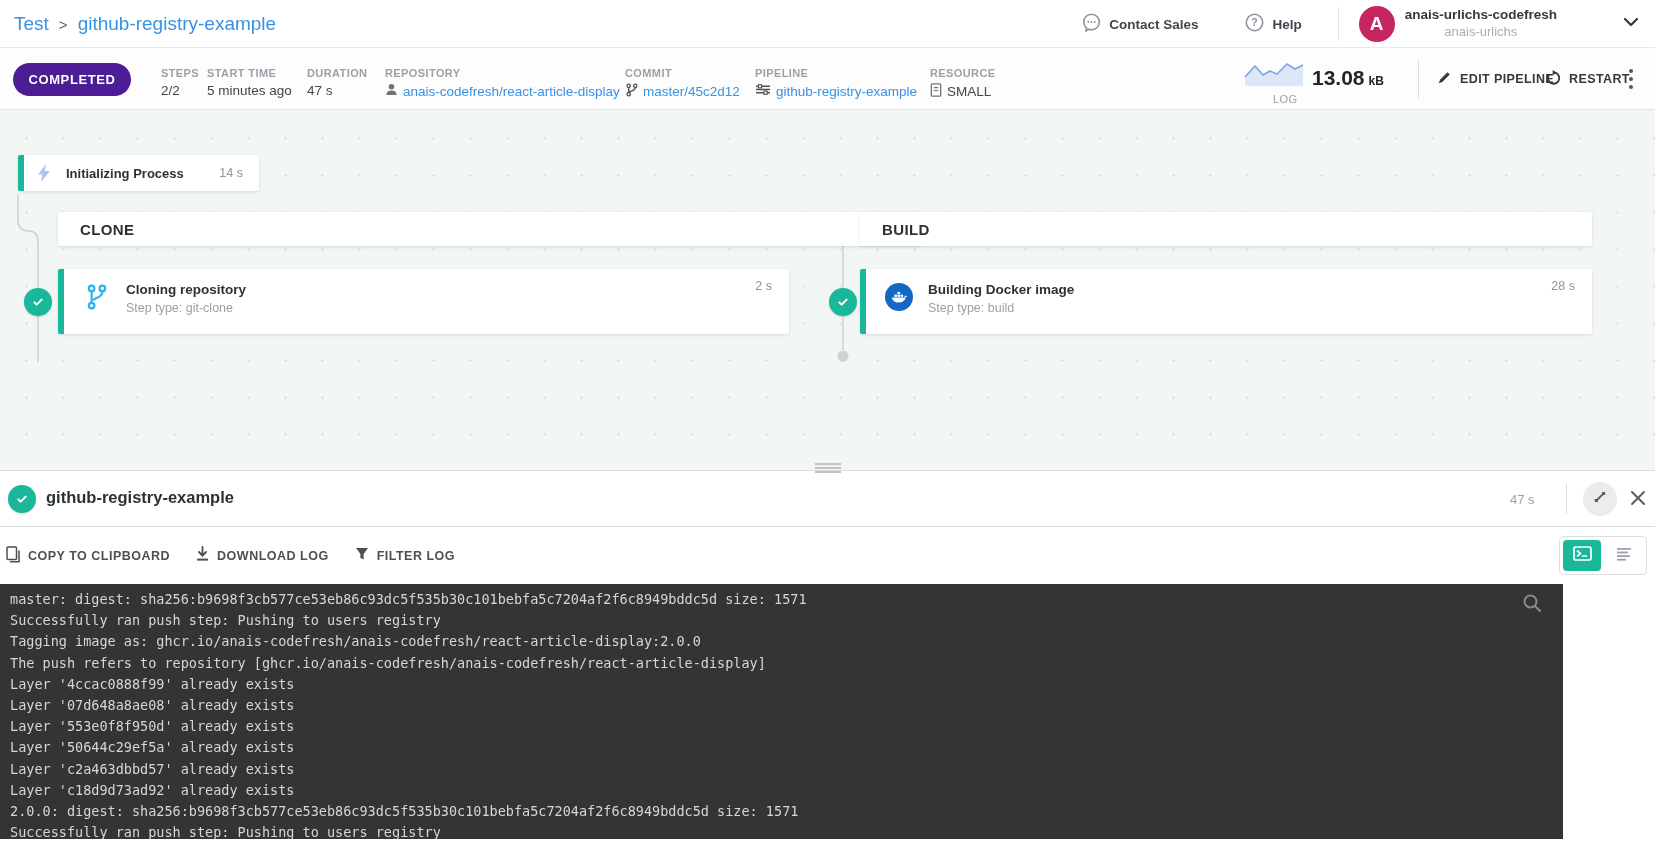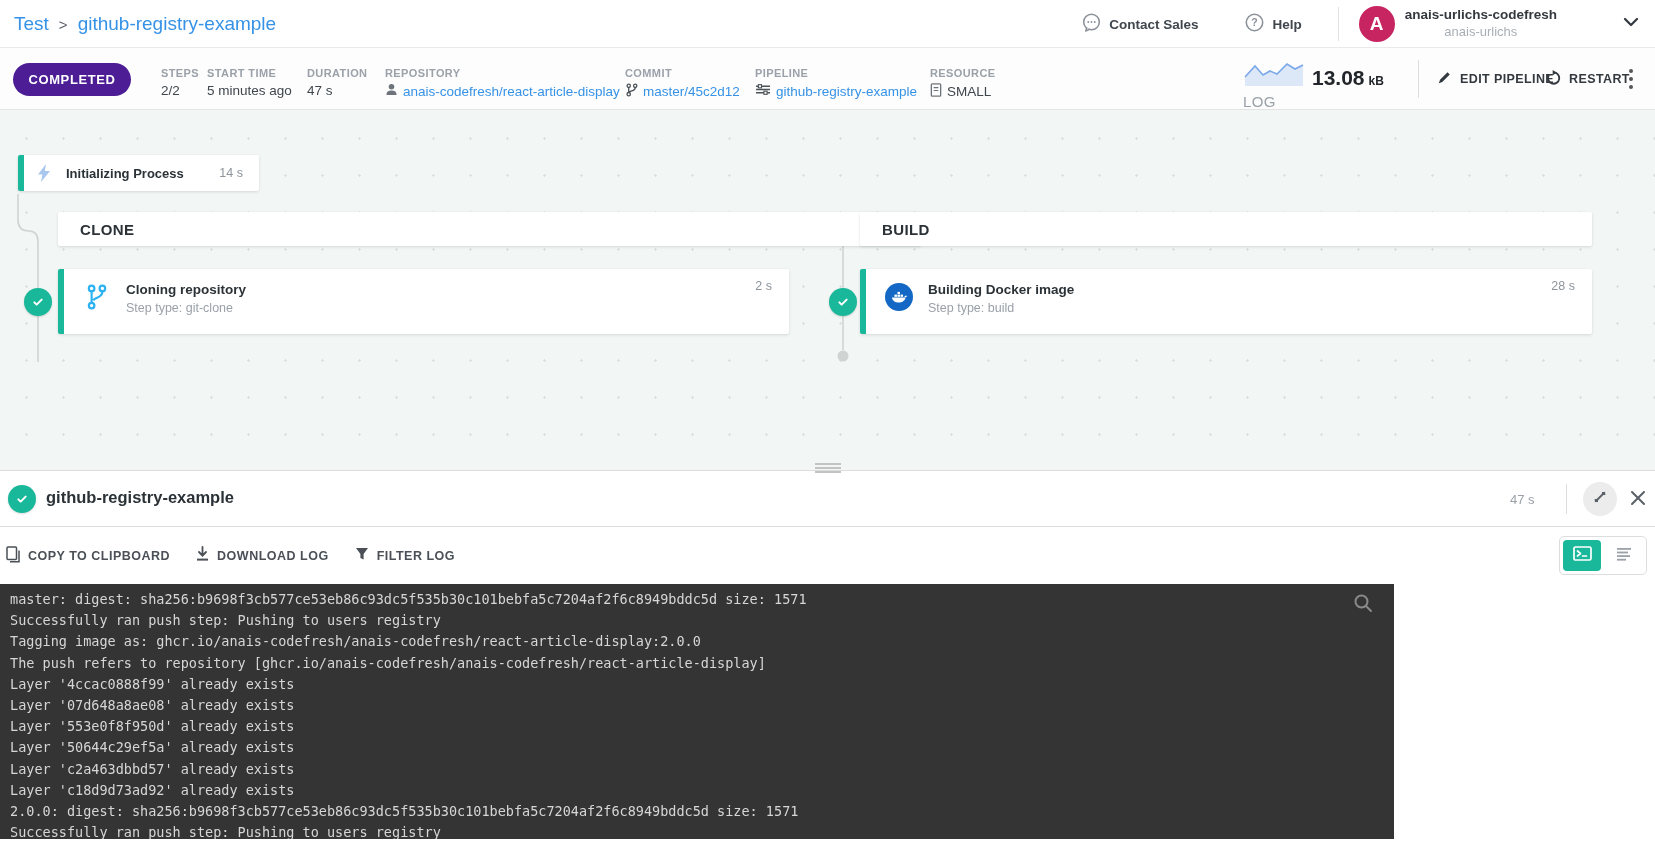--- a/index.html
+++ b/index.html
@@ -21,21 +21,21 @@
   .chevron { margin-left:64px; }
 
   
   .statusbar { position:absolute; left:0; top:48px; width:1655px; height:62px; background:#fdfdfd; border-bottom:1px solid #e3e3e3; }
   .status-badge { position:absolute; left:13px; top:15px; width:118px; height:33px; border-radius:17px; background:#4c1d95; color:#fff; font-size:13px; font-weight:bold; letter-spacing:.6px; display:flex; align-items:center; justify-content:center; }
   .sb-field { position:absolute; top:19px; }
   .sb-label { font-size:11px; font-weight:bold; color:#9aa1a9; letter-spacing:.4px; margin-bottom:4px; }
   .sb-value { font-size:13.5px; color:#3f464d; display:flex; align-items:center; gap:5px; }
   .sb-value.link { color:#3692e6; cursor:pointer; }
   .log-meter { position:absolute; left:1243px; top:13px; }
-  .log-meter .lbl { font-size:15px; color:#9aa1a9; letter-spacing:.4px; margin-top:1px; }
+  .log-meter .lbl { font-size:11px; color:#9aa1a9; letter-spacing:.4px; margin-top:1px;margin-left:30px; }
   .log-size { position:absolute; left:1312px; top:18px; display:flex; align-items:baseline; gap:4px; }
   .log-size .num { font-size:21px; font-weight:bold; color:#22262a; }
   .log-size .unit { font-size:12px; font-weight:bold; color:#22262a; }
   .sb-divider { position:absolute; left:1418px; top:12px; width:1px; height:38px; background:#dedede; }
   .sb-action { position:absolute; top:0; height:62px; display:flex; align-items:center; gap:8px; font-size:12.5px; font-weight:bold; color:#33393f; letter-spacing:.4px; cursor:pointer; }
   .kebab { position:absolute; left:1628px; top:0; height:62px; display:flex; align-items:center; cursor:pointer; }
 
   
   .canvas { position:absolute; left:0; top:110px; width:1655px; height:360px;
     background-color:#f2f6f4;
@@ -67,21 +67,21 @@
   .panel-dur { position:absolute; left:1510px; top:21px; font-size:13px; color:#9aa1a9; }
   .panel-hdr-div { position:absolute; left:1566px; top:13px; width:1px; height:30px; background:#ddd; }
   .expand-btn { position:absolute; left:1583px; top:11px; width:34px; height:34px; border-radius:50%; background:#ececec; display:flex; align-items:center; justify-content:center; cursor:pointer; }
   .close-btn { position:absolute; left:1628px; top:17px; cursor:pointer; }
   .log-toolbar { position:absolute; left:0; top:56px; width:1655px; height:57px; display:flex; align-items:center; }
   .tbtn { display:flex; align-items:center; gap:8px; font-size:12.5px; font-weight:bold; color:#4a5056; letter-spacing:.5px; cursor:pointer; margin-left:26px; }
   .tbtn:first-child { margin-left:6px; }
   .view-toggle { position:absolute; right:8px; top:9px; display:flex; gap:4px; border:1px solid #ddd; border-radius:5px; padding:3px; background:#fff; }
   .vt-btn { width:38px; height:31px; border-radius:4px; display:flex; align-items:center; justify-content:center; cursor:pointer; }
   .vt-btn.active { background:#19b89a; }
-  .log-area { position:absolute; left:0; top:113px; width:1394px; height:255px; background:#343434; overflow:hidden; }
+  .log-area { position:absolute; left:0; top:113px; width:1563px; height:255px; background:#343434; overflow:hidden; }
   .log-lines { padding:5px 10px; }
   .log-line { font-family:"DejaVu Sans Mono", monospace; font-size:13.5px; color:#d6d6d6; line-height:21.2px; white-space:pre; }
   .log-search { position:absolute; right:20px; top:8px; cursor:pointer; }
 </style>
 </head>
 <body>
 
 <div class="header">
   <div class="breadcrumb">
     <span class="crumb-link">Test</span>

